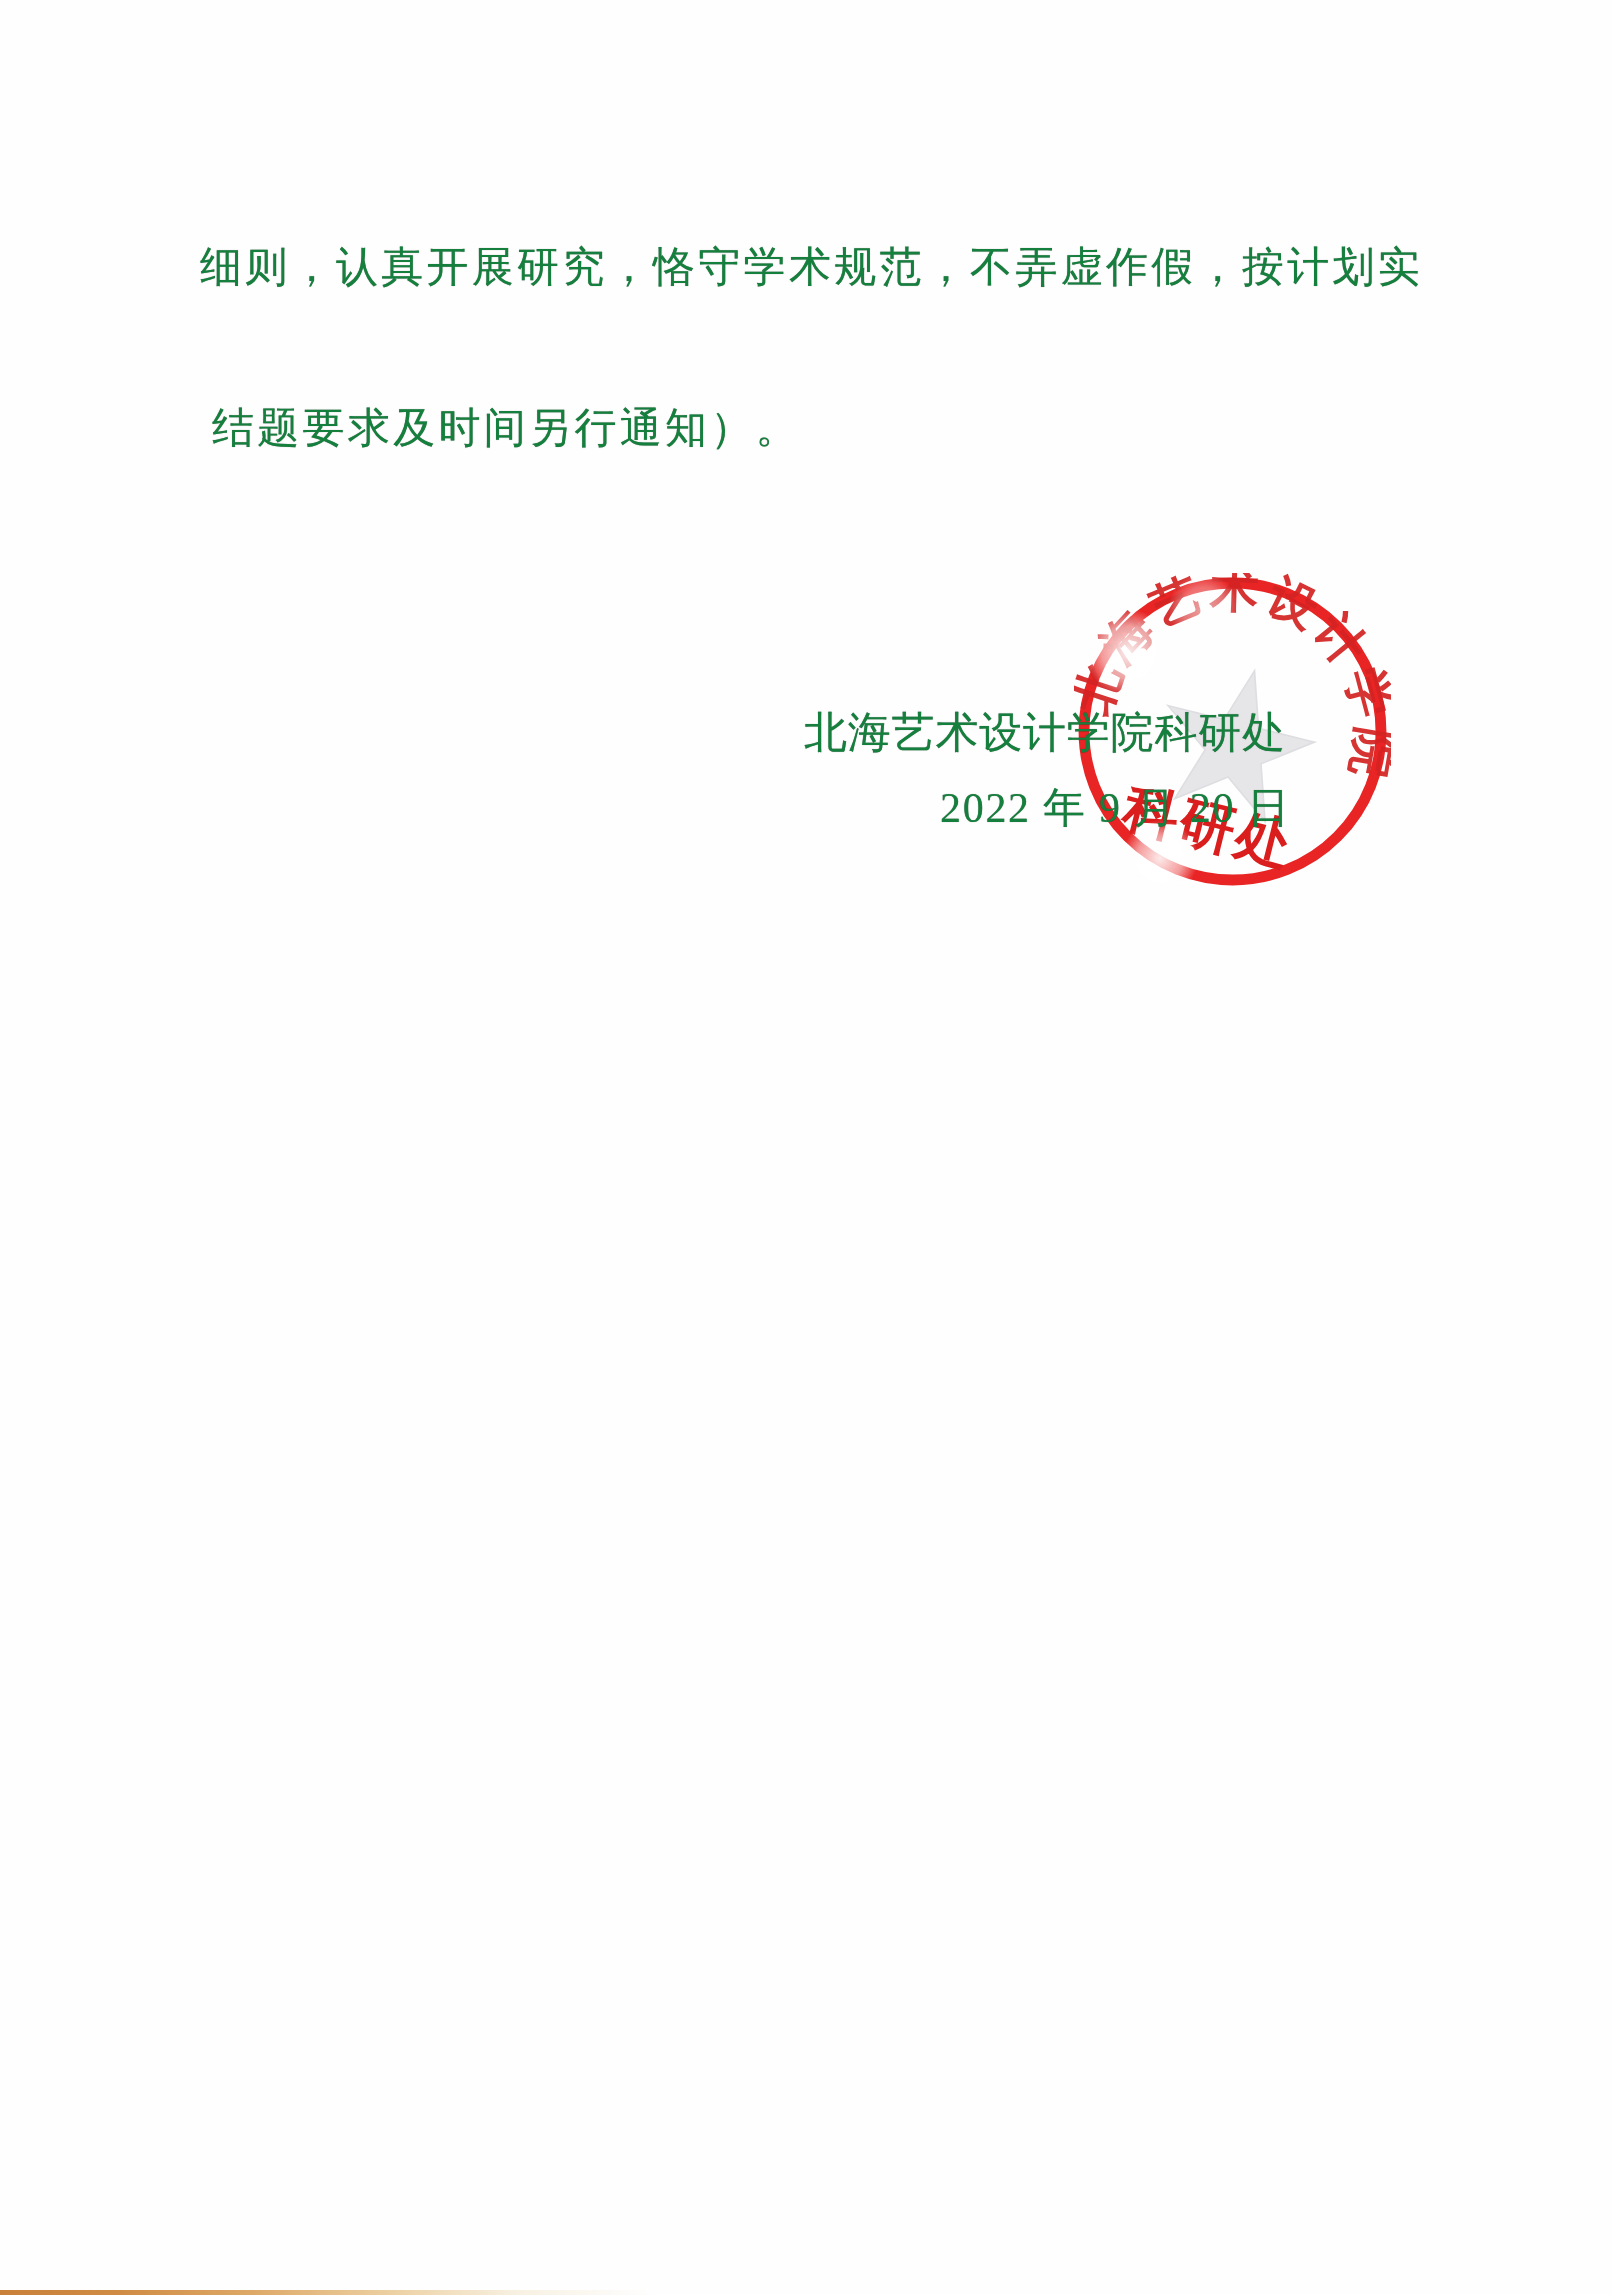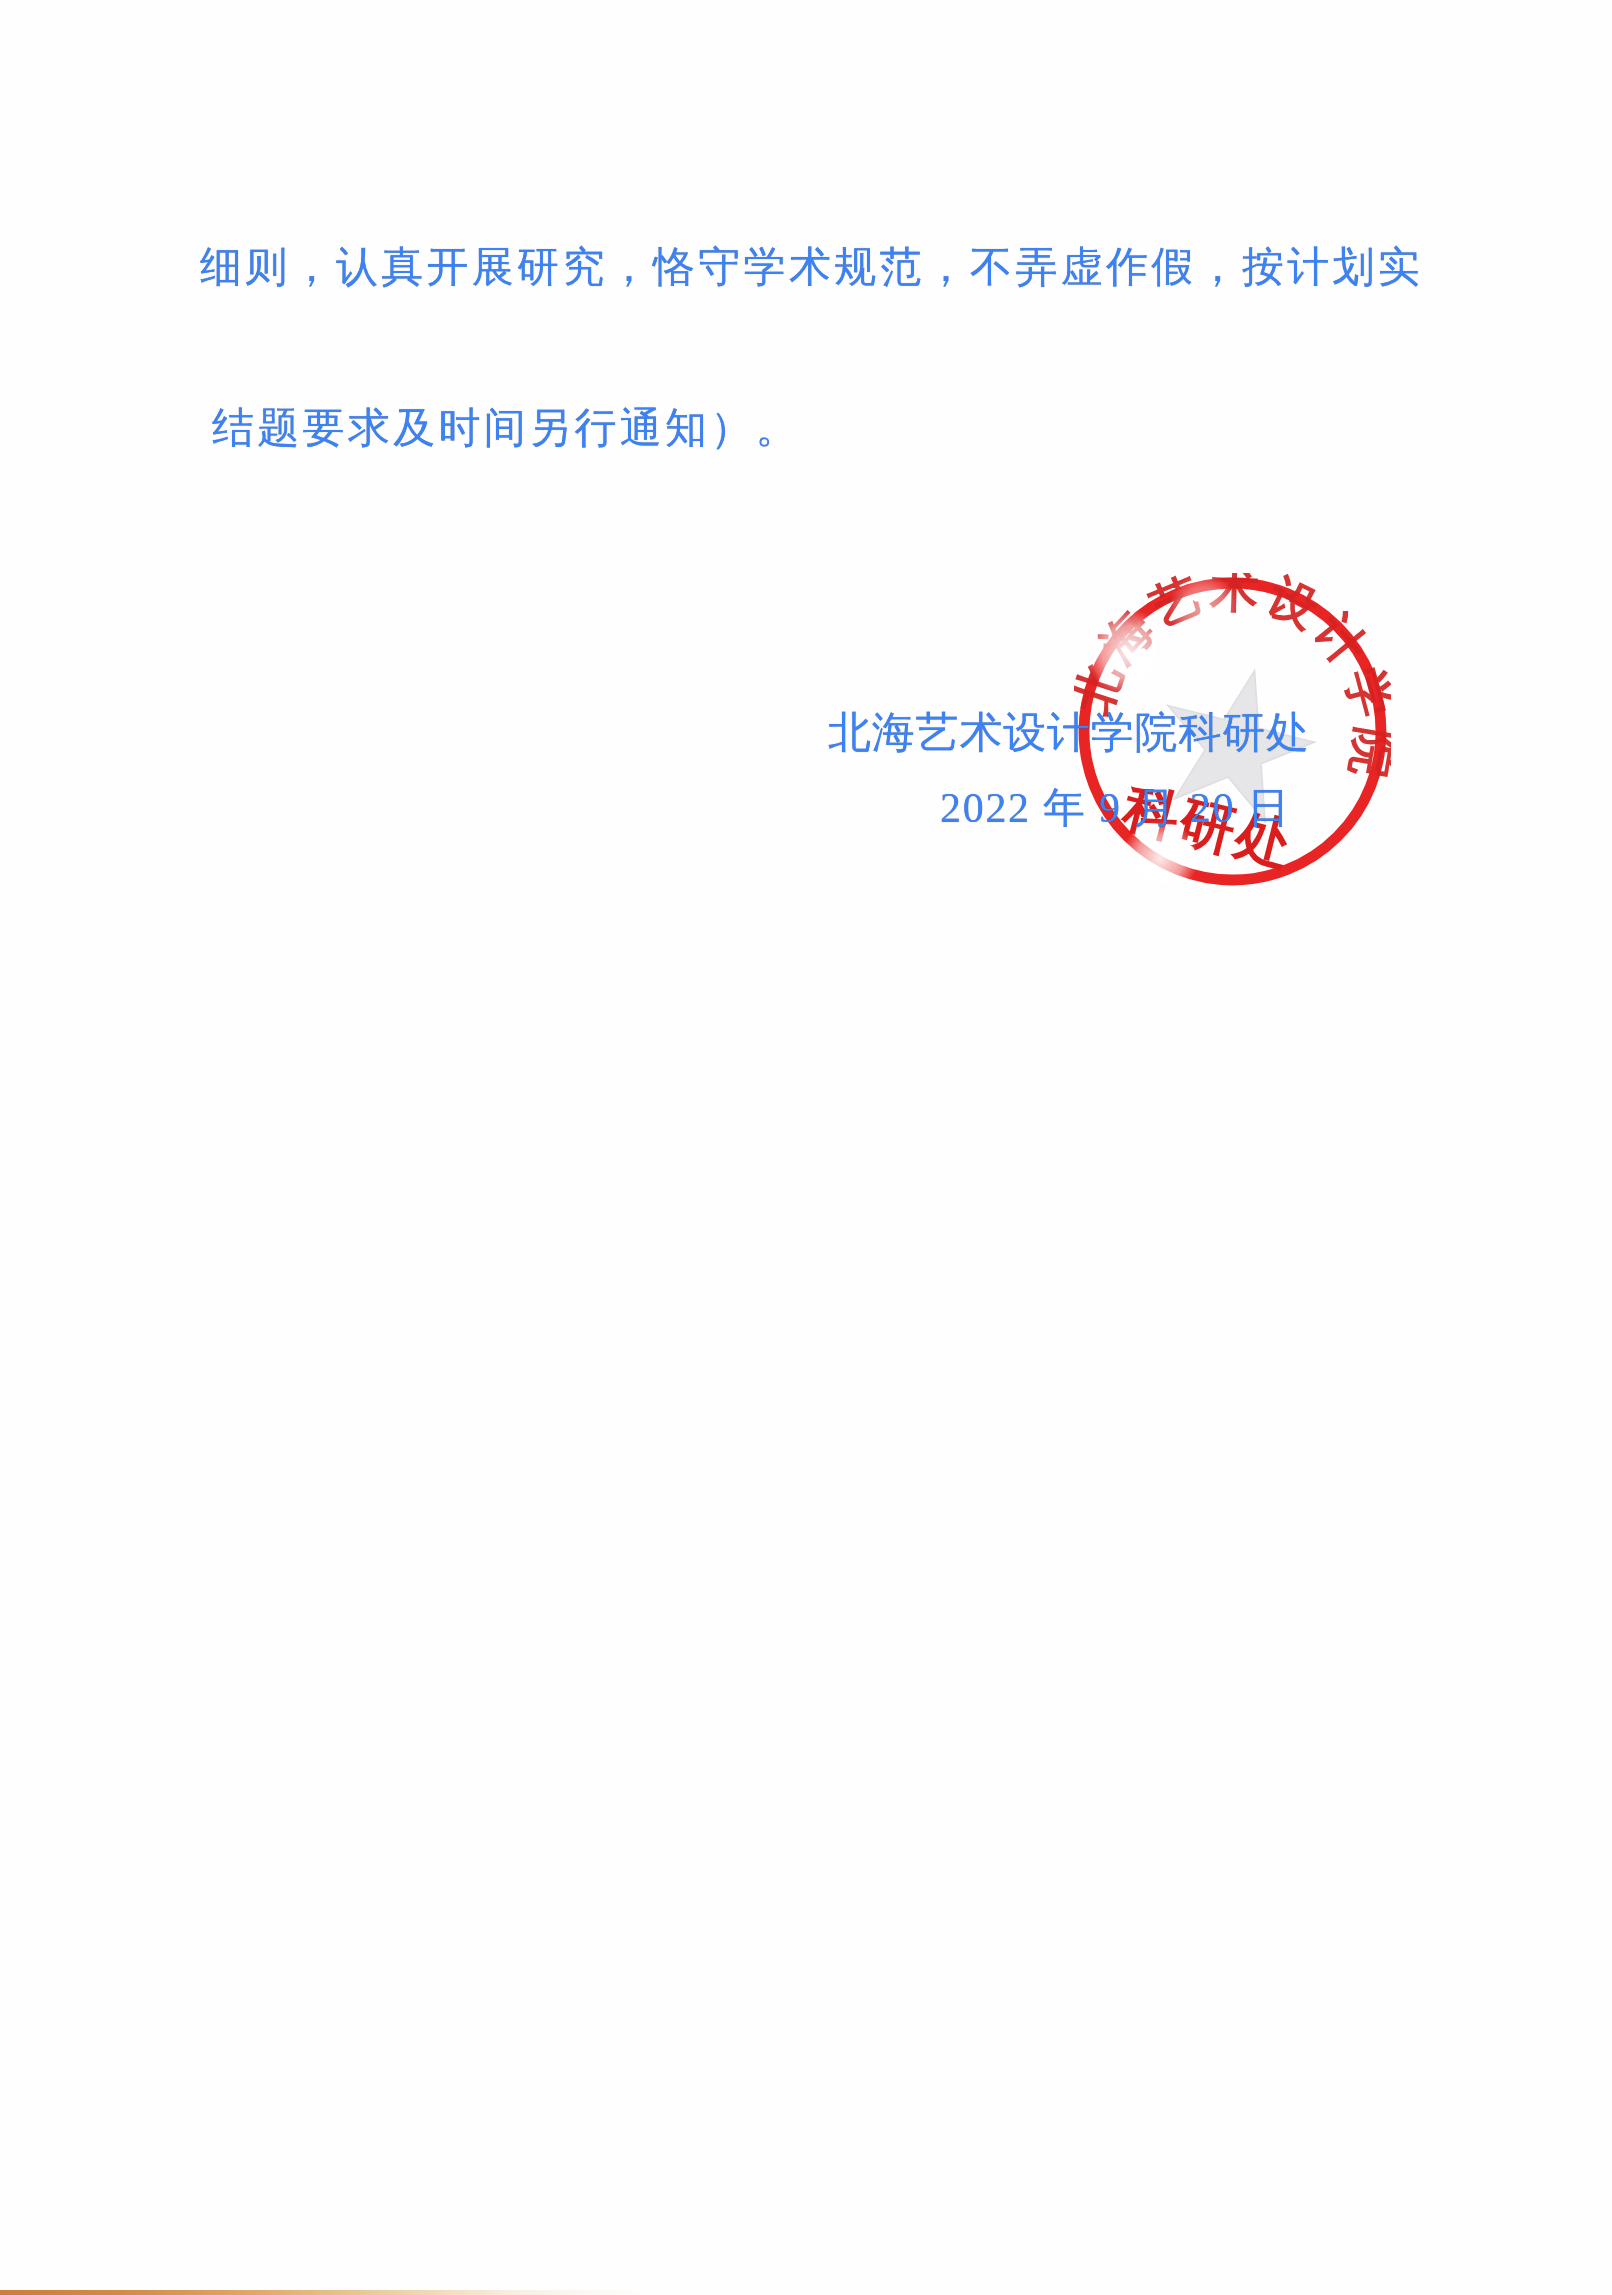--- a/index.html
+++ b/index.html
@@ -6,33 +6,33 @@
   .page {
     position: relative;
     width: 1613px;
     height: 2295px;
     background: #fefefe;
     overflow: hidden;
     font-family: "Liberation Serif", "DejaVu Serif", serif;
   }
   .textline {
     position: absolute;
-    color: #3b82f6;
+    color: #15803d;
     font-size: 42px;
     line-height: 1.1;
     letter-spacing: 3.3px;
     white-space: nowrap;
     text-shadow: 0 0 0.8px rgba(20,20,20,0.55);
     z-index: 3;
   }
   .body-line-1 { left: 200px; top: 244px; }
   .body-line-2 { left: 200px; top: 325px; }
   .body-line-3 { left: 200px; top: 405px; margin-left: 12px; }
   .attachment-line { left: 286px; top: 478px; }
-  .signature-line { left: 804px; top: 709px; font-size: 43px; letter-spacing: 0.8px; margin-left: 24px; }
+  .signature-line { left: 804px; top: 709px; font-size: 43px; letter-spacing: 0.8px; }
   .date-line { left: 940px; top: 785px; letter-spacing: 1.7px; }
   .seal {
     position: absolute;
     left: 1074px;
     top: 573px;
     width: 317px;
     height: 317px;
     z-index: 2;
     filter: blur(0.2px) saturate(1.05);
   }

